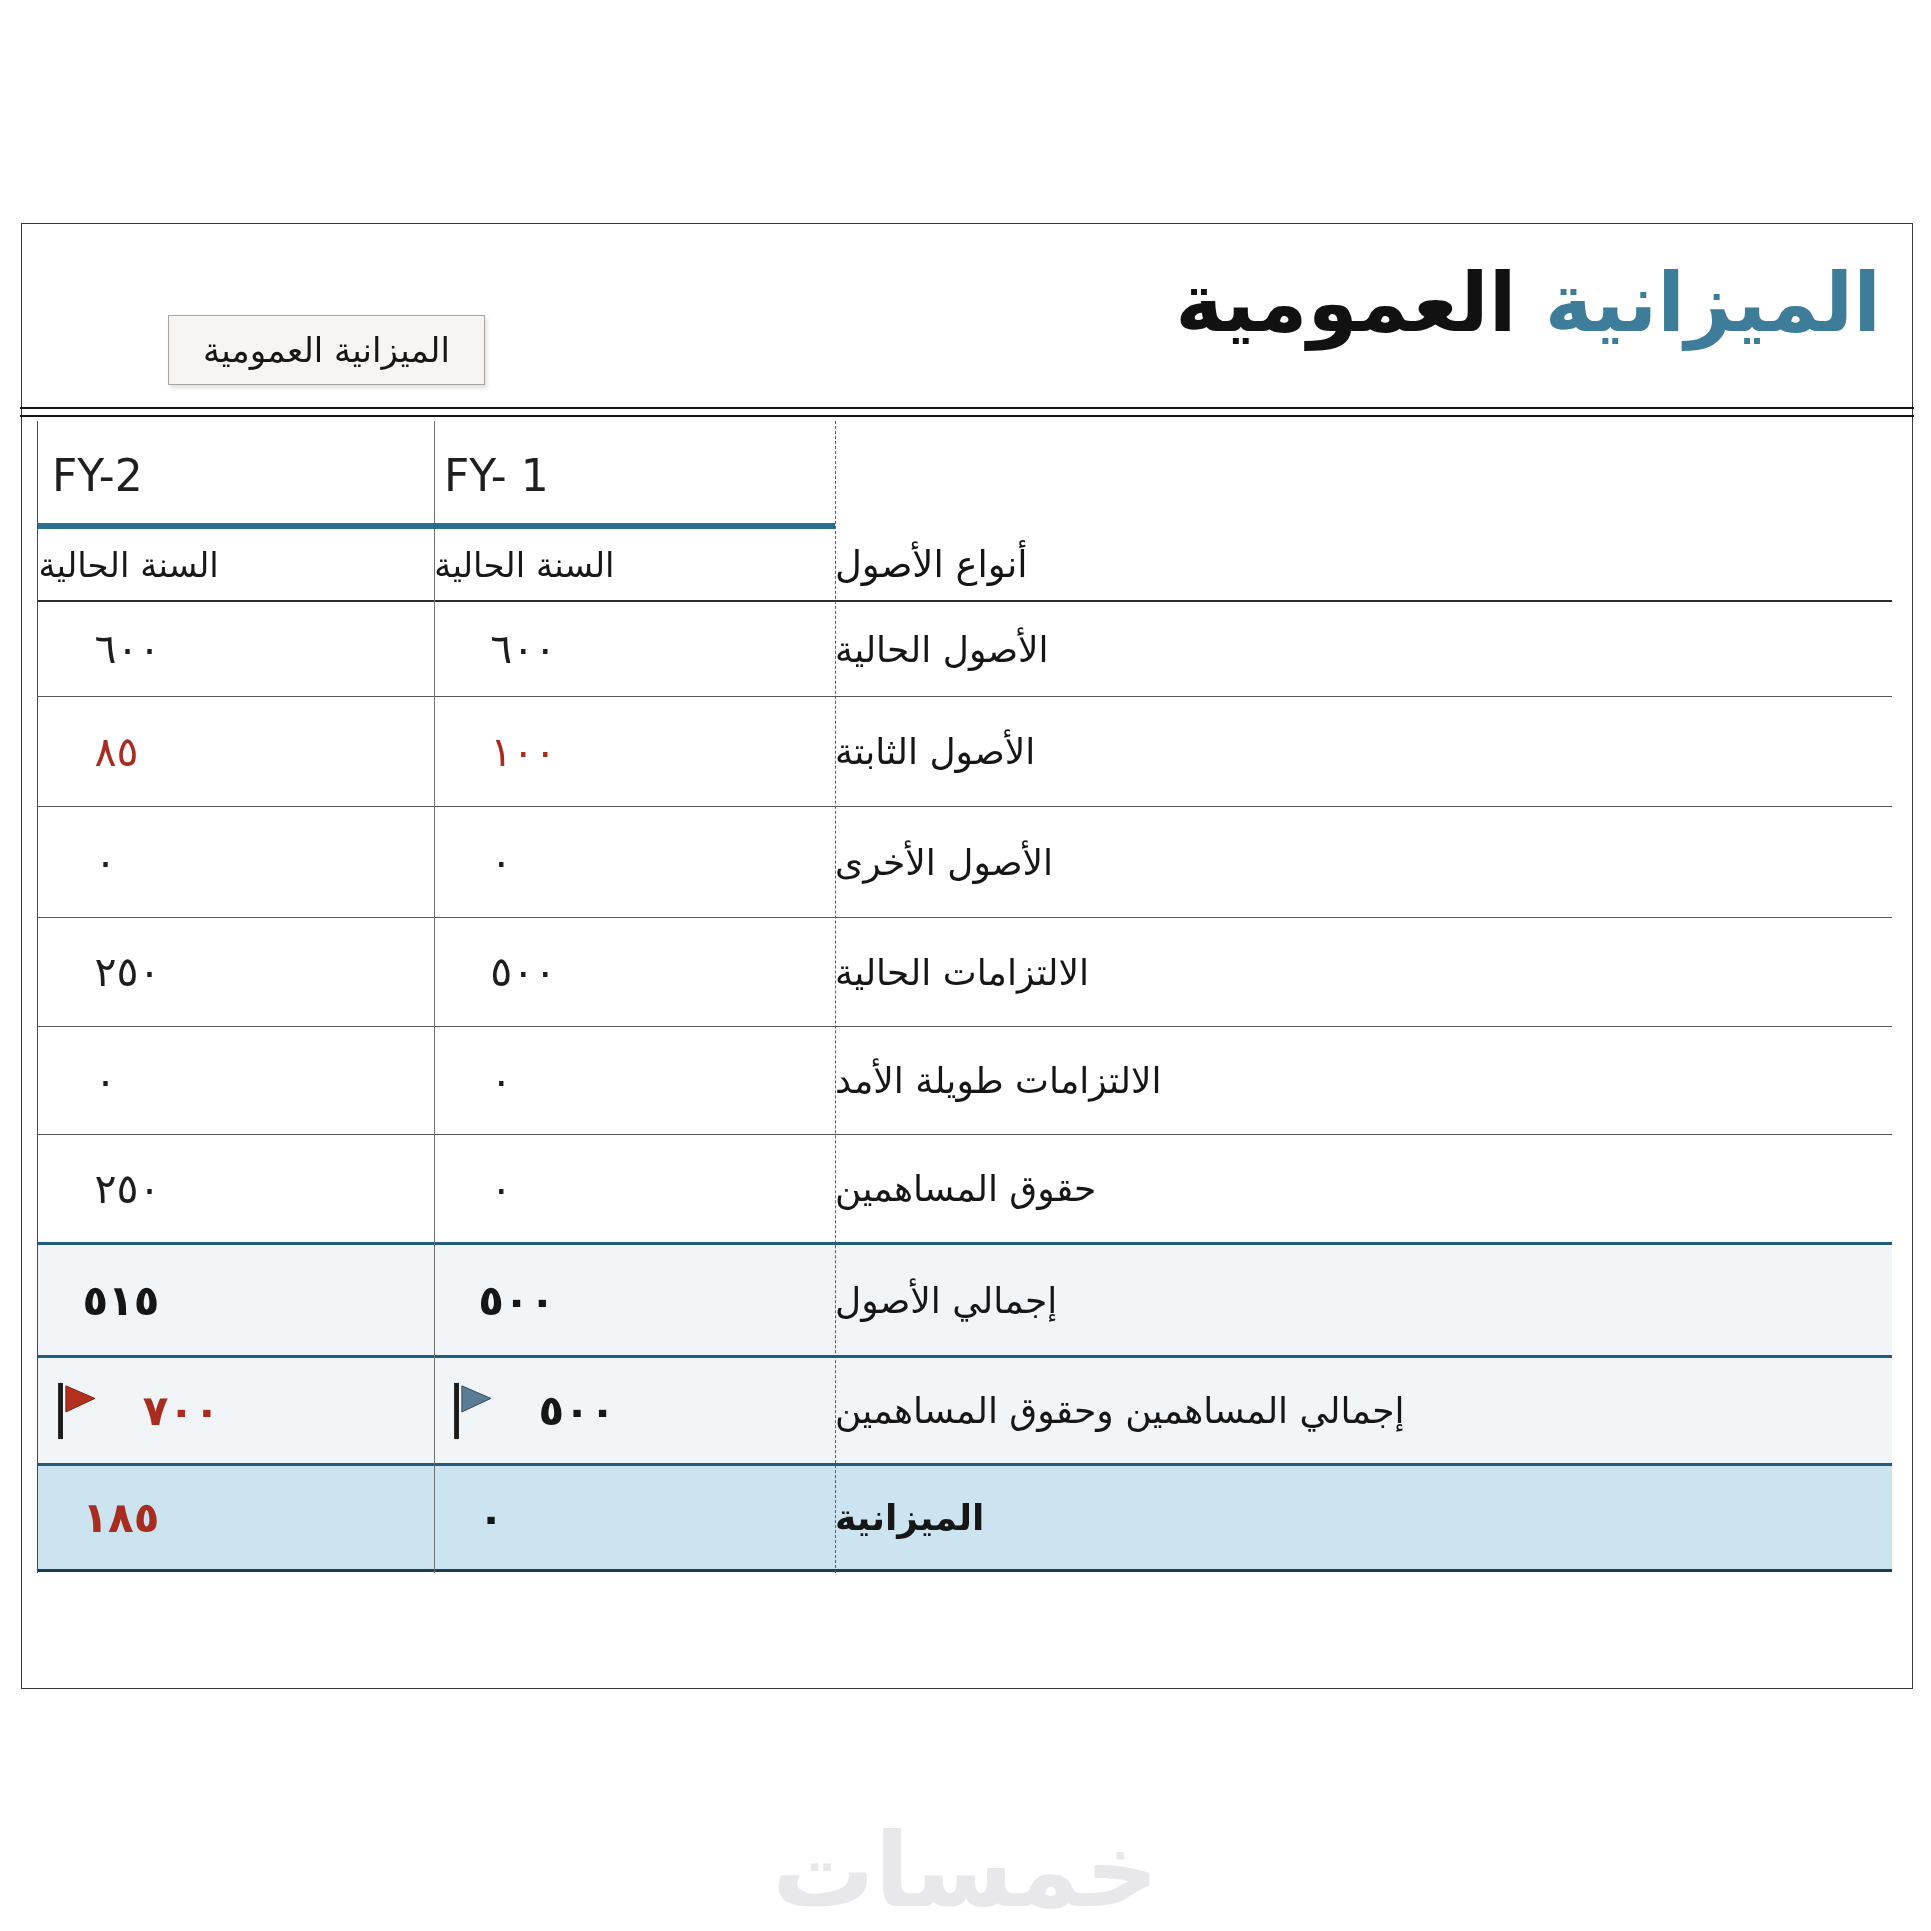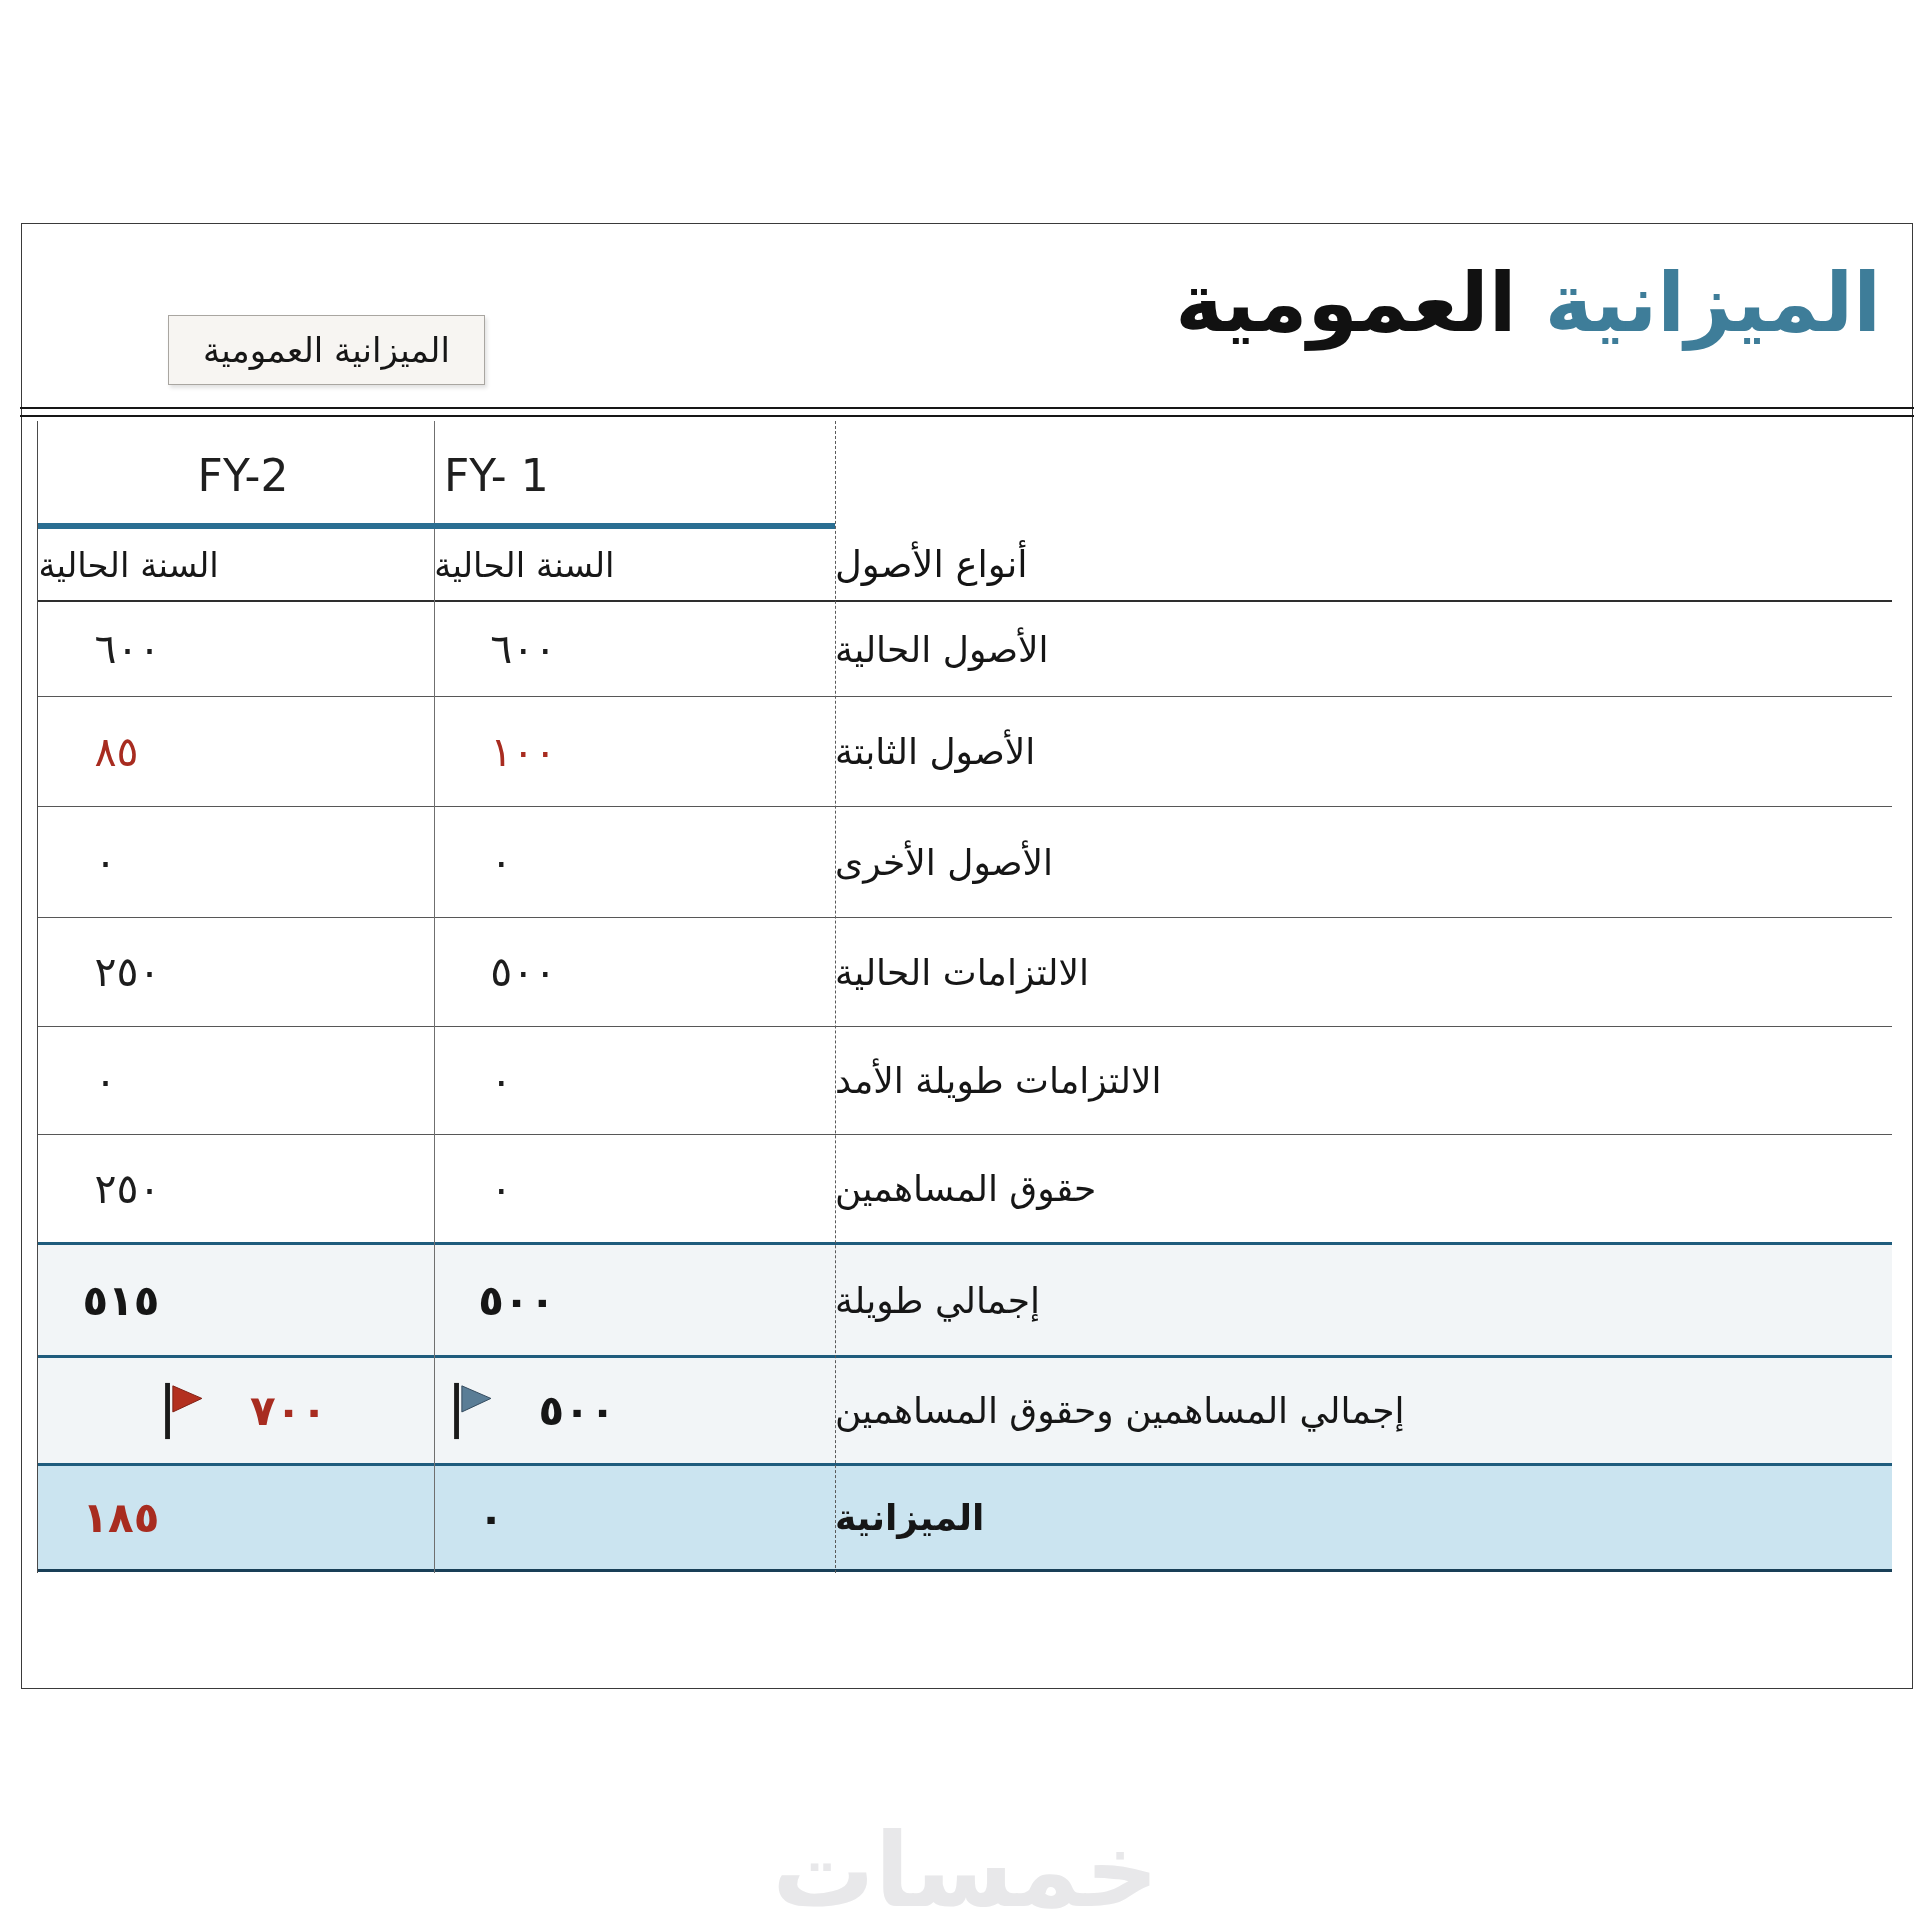--- a/index.html
+++ b/index.html
@@ -34,21 +34,21 @@
     position:absolute; left:-1.9px; right:-1.9px; top:183px; height:9.7px;
     border-top:2.9px solid #161616; border-bottom:2.9px solid #161616;
   }
   
   .table {
     position:absolute; left:15.4px; top:197px; width:1855px; height:1152px;
     border-left:1.9px solid #4a4a4a;
   }
   .trow { display:flex; width:100%; }
   .cell { display:flex; align-items:center; height:100%; }
-  .c1 { width:396px;justify-content:center; }
+  .c1 { width:396px; }
   .c2 { width:401px; }
   .c3 { width:1058px; }
   .left  { justify-content:flex-start; padding-left:56px; }
   .right { justify-content:flex-end; padding-right:11.6px; direction:rtl; }
   .row-fyhead { height:108px; position:relative; }
   .fyhead-txt { font-size:44px; color:#1f1f1f; }
   .row-fyhead .c1 { padding-left:13.5px; }
   .row-fyhead .c2 { padding-left:9.7px; }
   .row-sub { height:73px; border-bottom:2.9px solid #2e2e2e; }
   .sub-txt { font-size:34px; color:#171717; }
@@ -201,21 +201,21 @@
       </div>
 
       <div class="trow row-subtotal">
         <div class="cell c1 left tot-left">
             <span class="tot-num">٥١٥</span>
           </div>
         <div class="cell c2 left tot-left">
             <span class="tot-num">٥٠٠</span>
           </div>
         <div class="cell c3 right">
-            <span class="lbl-txt">إجمالي طويلة</span>
+            <span class="lbl-txt">إجمالي الأصول</span>
           </div>
       </div>
 
       <div class="trow row-subtotal2">
         <div class="cell c1 flagcell">
           <svg class="flag" viewBox="0 0 42 62">
             <rect x="2" y="2" width="5" height="58" fill="#1a1a1a"></rect>
             <polygon points="10,5 40,18 10,32" fill="#b3301f" stroke="#7e1f14" stroke-width="1"></polygon>
           </svg>
           <span class="tot-num red">٧٠٠</span>

